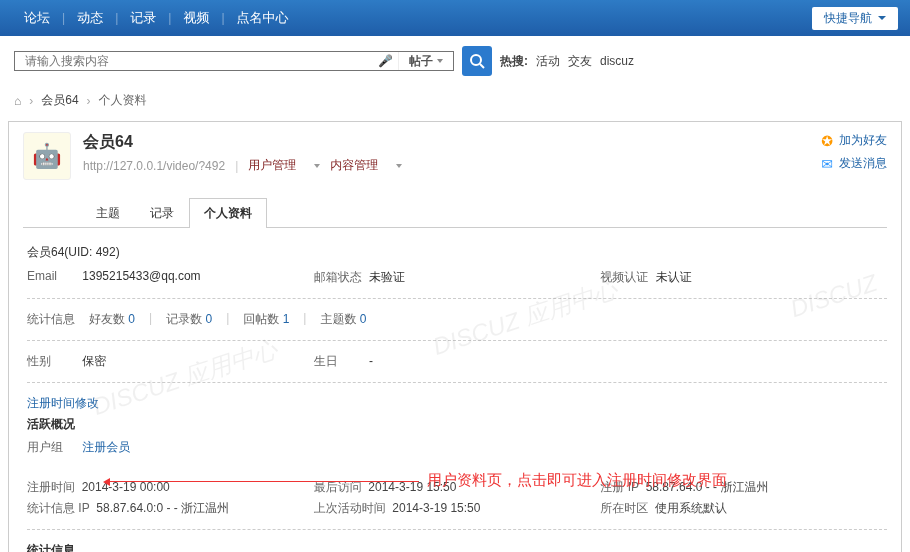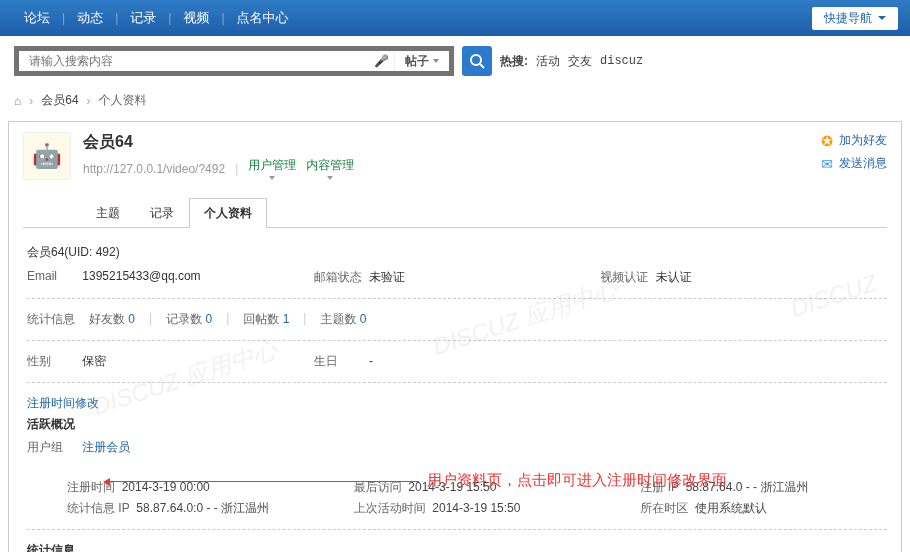--- a/index.html
+++ b/index.html
@@ -9,43 +9,43 @@
 
 .topnav { background: linear-gradient(#2e7bc5, #1e5da8); height: 36px; display: flex; align-items: center; padding: 0 12px; color: #fff; }
 .topnav a { color: #fff; text-decoration: none; padding: 0 12px; font-size: 13px; line-height: 32px; display: inline-block; }
 .topnav .sep { color: rgba(255,255,255,0.4); }
 .topnav .spacer { flex: 1; }
 .quicknav { background: #fff; color: #2366a8; padding: 3px 12px; border-radius: 2px; font-size: 12px; cursor: pointer; display: flex; align-items: center; gap: 6px; }
 .quicknav .arrow { width: 0; height: 0; border-left: 4px solid transparent; border-right: 4px solid transparent; border-top: 4px solid #2366a8; }
 
 
 .searchbar { padding: 10px 14px; display: flex; align-items: center; gap: 8px; }
-.searchbox { display: flex; border: 5px solid #737373; height: 30px; width: 440px; }
+.searchbox { display: flex; border: 1px solid #737373; height: 20px; width: 440px; }
 .searchbox input { flex: 1; border: none; padding: 0 10px; font-size: 12px; outline: none; color: #999; }
 .mic { width: 24px; display: flex; align-items: center; justify-content: center; color: #999; }
 .postselect { border-left: 1px solid #eee; padding: 0 10px; display: flex; align-items: center; gap: 4px; color: #555; cursor: pointer; font-weight: bold; }
 .postselect .arrow { width: 0; height: 0; border-left: 3px solid transparent; border-right: 3px solid transparent; border-top: 4px solid #888; }
 .searchbtn { width: 30px; height: 30px; background: #2b7acd; border-radius: 3px; display: flex; align-items: center; justify-content: center; cursor: pointer; }
 .hot { display: flex; gap: 8px; align-items: center; color: #444; }
-.hot a { color: #444; text-decoration: none; font-family: Liberation Mono, monospace; }
+.hot a { color: #444; text-decoration: none; }
 .hot .label { font-weight: bold; }
 
 
 .breadcrumb { padding: 6px 14px; color: #666; display: flex; align-items: center; gap: 8px; }
 .breadcrumb a { color: #444; text-decoration: none; }
 .breadcrumb .arrow { color: #aaa; }
 .homeicon { color: #888; }
 
 
 .card { border: 1px solid #ccc; margin: 6px 8px 0 8px; padding: 10px 14px 20px 14px; position: relative; }
 .profile-header { display: flex; gap: 12px; align-items: flex-start; }
 .avatar { width: 48px; height: 48px; background: #fdfbe8; border: 1px solid #eee; display: flex; align-items: center; justify-content: center; font-size: 24px; border-radius: 3px; }
 .profile-name { font-size: 16px; font-weight: bold; color: #333; }
 .profile-url { color: #999; font-size: 12px; margin-top: 4px; display: flex; gap: 10px; align-items: center; }
-.profile-url .mgmt { color: #15803d; cursor: pointer; display: flex; align-items: center; gap: 2px; flex-direction: column; }
+.profile-url .mgmt { color: #7f1d1d; cursor: pointer; display: flex; align-items: center; gap: 18px; }
 .profile-url .mgmt .arrow { width: 0; height: 0; border-left: 3px solid transparent; border-right: 3px solid transparent; border-top: 4px solid #999; }
 .actions { position: absolute; right: 14px; top: 10px; }
 .actions a { display: flex; align-items: center; gap: 6px; color: #2366a8; text-decoration: none; margin-bottom: 6px; font-size: 12px; }
 .actions .icon { font-size: 14px; }
 
 
 .tabs { margin-top: 18px; padding-left: 58px; border-bottom: 1px solid #ccc; display: flex; }
 .tab { padding: 6px 14px; color: #333; cursor: pointer; border: 1px solid transparent; border-bottom: none; margin-bottom: -1px; }
 .tab.active { border-color: #ccc; background: #fff; font-weight: bold; }
 
@@ -64,21 +64,21 @@
 .section-title { font-weight: bold; margin-bottom: 6px; color: #333; }
 .editreg { color: #2366a8; cursor: pointer; margin-bottom: 4px; display: inline-block; }
 .annotation { position: absolute; left: 100px; top: 359px; width: 310px; border-top: 1px solid #e33; }
 .annotation::before { content: ''; position: absolute; left: -6px; top: -4px; width: 0; height: 0; border-top: 4px solid transparent; border-bottom: 4px solid transparent; border-right: 7px solid #e33; }
 .anntext { color: #e33; font-size: 15px; position: absolute; left: 418px; top: 349px; }
 
 .usergroup { margin-bottom: 23px; }
 .usergroup a { color: #2366a8; text-decoration: none; }
 
 .inforow { display: flex; margin-bottom: 4px; }
-.inforow > div { flex: 1; color: #444; margin-left: 40px; }
+.inforow > div { flex: 1; color: #444; }
 .inforow .lbl2 { color: #666; }
 
 .wm { position: absolute; font-size: 24px; color: rgba(0,0,0,0.06); font-style: italic; transform: rotate(-18deg); pointer-events:none; }
 </style>
 </head>
 <body>
 
 <div class="container">
 
 <div class="topnav">

